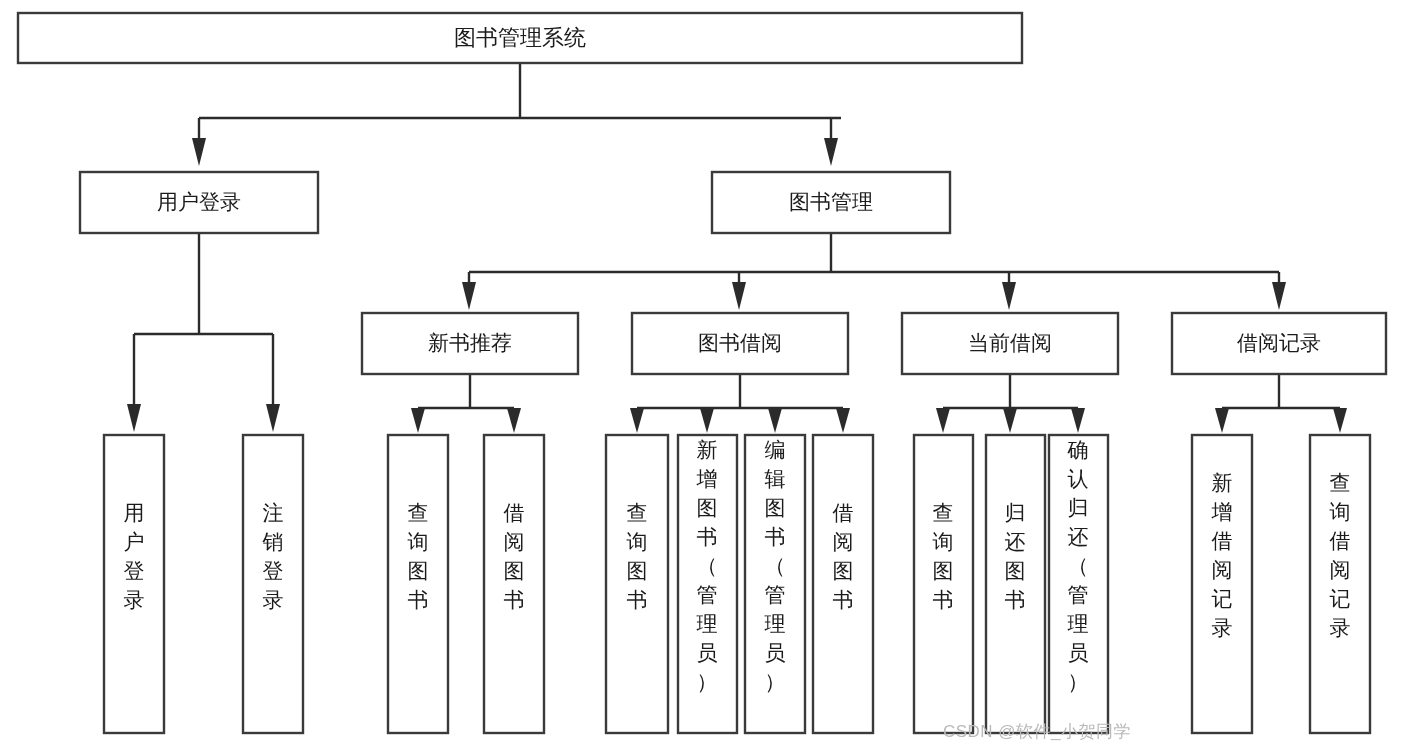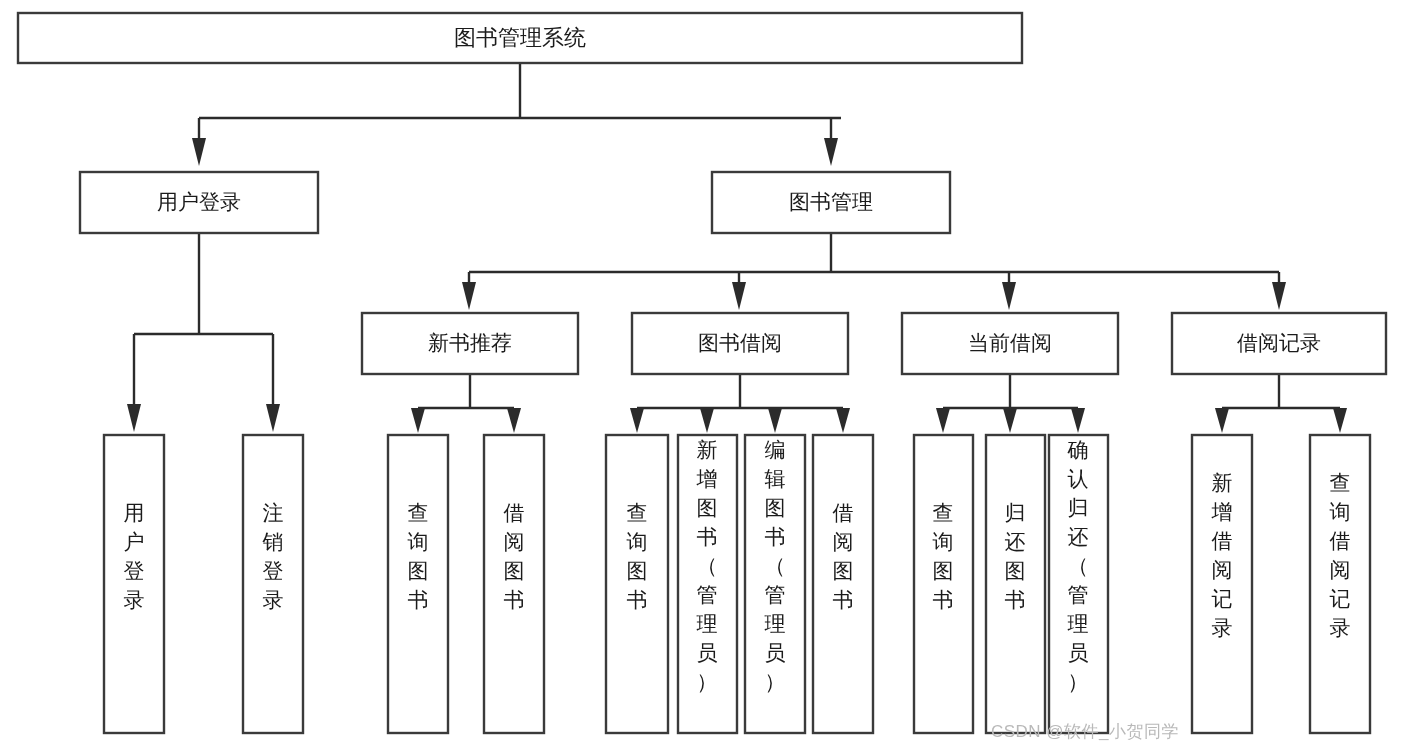--- a/index.html
+++ b/index.html
@@ -10,21 +10,20 @@
   body {
     width: 1405px;
     height: 747px;
     font-family: "Liberation Sans", "DejaVu Sans", sans-serif;
     overflow: hidden;
   }
   #diagram-root {
     position: relative;
     width: 1143px;
     height: 747px;
-    padding-left: 48px;
   }
   svg#tree-svg {
     position: absolute;
     left: 0;
     top: 0;
     width: 1405px;
     height: 747px;
   }
   .node-box {
     fill: #ffffff;

